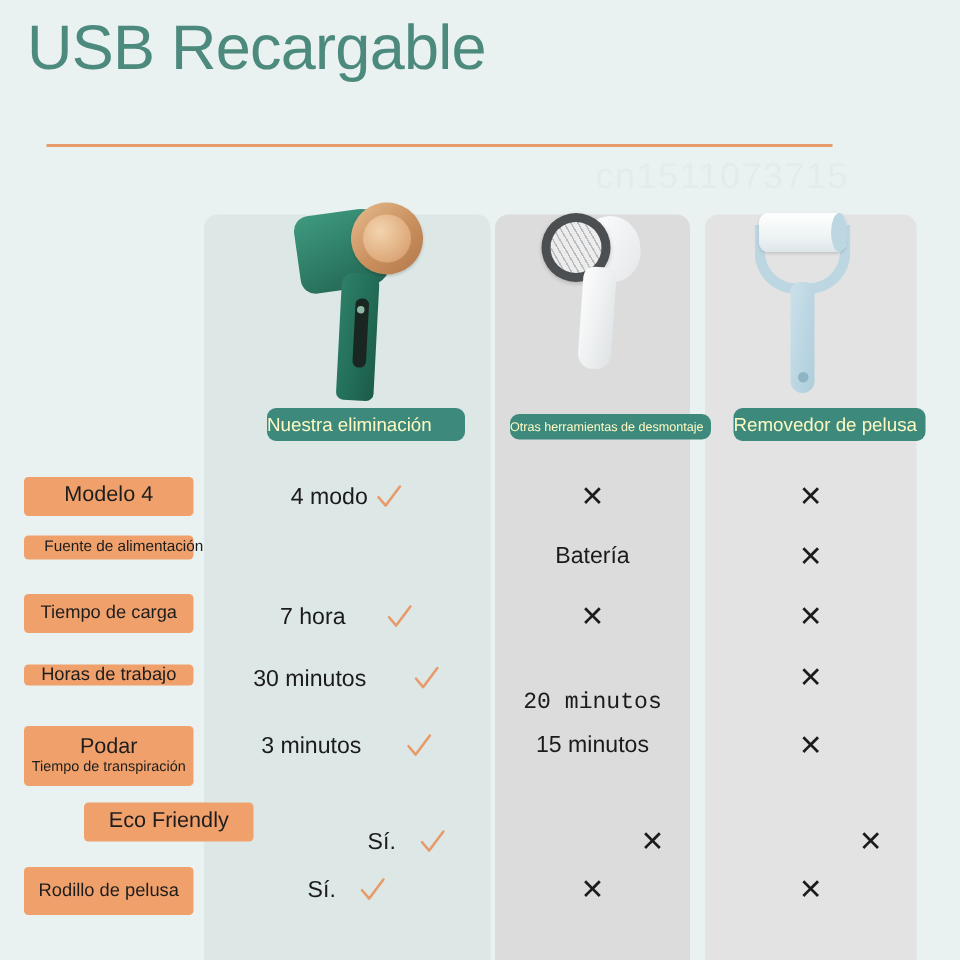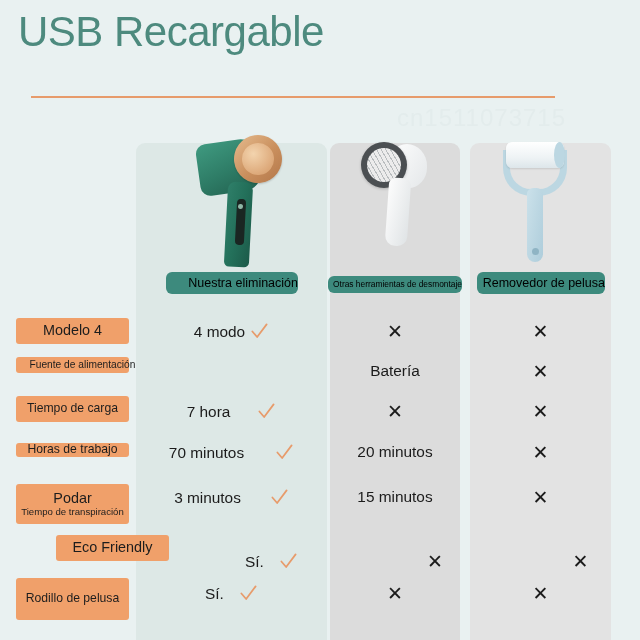--- a/index.html
+++ b/index.html
@@ -189,25 +189,26 @@
     width: 7px; height: 7px;
     border-radius: 50%;
     background: #8fb4c4;
   }
 
   
   .col-pill {
     position: absolute;
     z-index: 4;
     background: #3d8a7d;
-    color: #000000;
+    color: #fef9c3;
     border-radius: 6px;
-    text-align: right;
+    text-align: left;
     white-space: nowrap;
     box-sizing: border-box;
+    margin-left: 12px;
   }
   .col-pill.c0 {
     left: 166px; top: 272px;
     width: 132px; height: 22px;
     line-height: 22px;
     font-size: 12.5px;
   }
   .col-pill.c1 {
     left: 328px; top: 276px;
     width: 134px; height: 17px;
@@ -369,29 +370,29 @@
       </div>
       <div class="cell col1" style="top: 6px;"><span class="mark-x">✕</span></div>
       <div class="cell col2" style="top: 6px;"><span class="mark-x">✕</span></div>
     </div>
     <div class="row" style="top: 443px;">
       <div class="row-label medium" style="height: 14px;">
         <div class="lbl-main">Horas de trabajo</div>
       </div>
       <div class="cell col0" style="top: 0px;">
         <div class="inner">
-          <span class="txt">70 minutos</span>
+          <span class="txt">30 minutos</span>
           <span class="mark-check" style="margin-left: 26px;">
             <svg viewBox="0 0 24 24" width="19" height="19">
               <path d="M3 12 L9 19 L21 3" fill="none" stroke="#e79b6b" stroke-width="2.2" stroke-linecap="round" stroke-linejoin="round"></path>
             </svg>
           </span>
         </div>
       </div>
-      <div class="cell col1" style="top: 0px;"><span class="txt">20 minutos</span></div>
+      <div class="cell col1" style="top: 16px; font-family: Liberation Mono, monospace;"><span class="txt">20 minutos</span></div>
       <div class="cell col2" style="top: 0px;"><span class="mark-x">✕</span></div>
     </div>
     <div class="row" style="top: 484px;">
       <div class="row-label " style="height: 40px; justify-content: center;">
         <div class="lbl-main">Podar</div>
         <div class="lbl-sub">Tiempo de transpiración</div>
       </div>
       <div class="cell col0" style="top: 4px;">
         <div class="inner">
           <span class="txt">3 minutos</span>
@@ -416,21 +417,21 @@
             <svg viewBox="0 0 24 24" width="19" height="19">
               <path d="M3 12 L9 19 L21 3" fill="none" stroke="#e79b6b" stroke-width="2.2" stroke-linecap="round" stroke-linejoin="round"></path>
             </svg>
           </span>
         </div>
       </div>
       <div class="cell col1" style="top: 17px;"><span class="mark-x">✕</span></div>
       <div class="cell col2" style="top: 17px;"><span class="mark-x">✕</span></div>
     </div>
     <div class="row" style="top: 578px;">
-      <div class="row-label medium" style="height: 42px;">
+      <div class="row-label medium" style="height: 32px;">
         <div class="lbl-main">Rodillo de pelusa</div>
       </div>
       <div class="cell col0" style="top: 6px;">
         <div class="inner">
           <span class="txt">Sí.</span>
           <span class="mark-check" style="margin-left: 10px;">
             <svg viewBox="0 0 24 24" width="19" height="19">
               <path d="M3 12 L9 19 L21 3" fill="none" stroke="#e79b6b" stroke-width="2.2" stroke-linecap="round" stroke-linejoin="round"></path>
             </svg>
           </span>

